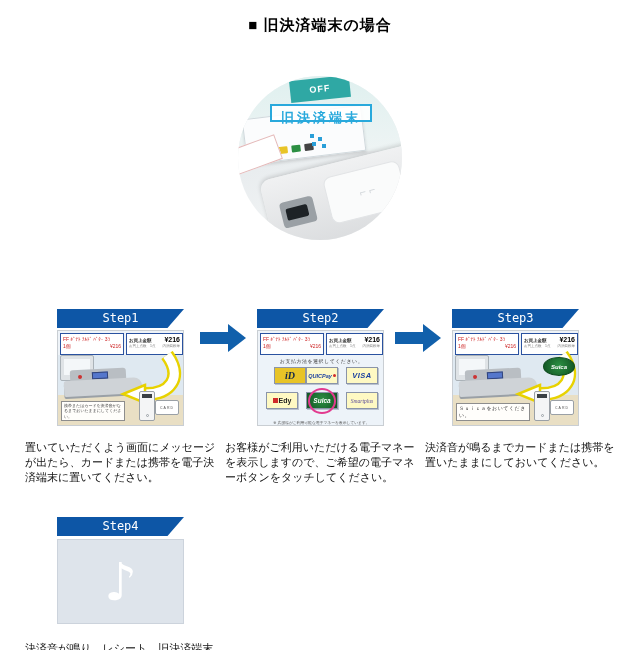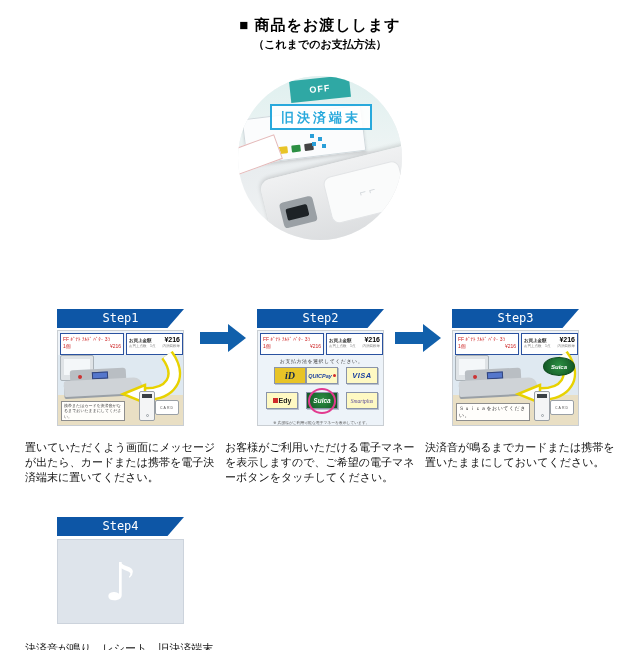--- a/index.html
+++ b/index.html
@@ -31,21 +31,21 @@
            transform:rotate(-14deg); box-shadow:0 -2px 4px rgba(0,0,0,.15); }
   .photo .pad { position:absolute; top:12px; left:62px; width:78px; height:48px;
            background:#fafbfb; border:1px solid #e2e4e6; border-radius:8px; }
   .photo .pad-mark { position:absolute; top:16px; left:32px; color:#cfd4d8; font-size:11px; }
   .photo .slot { position:absolute; top:26px; left:14px; width:34px; height:26px;
            background:#9aa0a5; border-radius:4px; }
   .photo .slot-in { position:absolute; top:7px; left:5px; width:22px; height:12px;
            background:#1d2226; border-radius:2px; }
   .photo .paper { position:absolute; top:66px; left:-8px; width:50px; height:26px;
            background:#fff; border:1px solid #e4b9b9; transform:rotate(-20deg); }
-  .photo .label-box { position:absolute; top:28px; left:32px; width:102px; height:26px;
+  .photo .label-box { position:absolute; top:28px; left:32px; width:102px; height:18px;
            background:rgba(255,255,255,.88); border:2px solid #29a9dc; color:#29a9dc;
            font-size:13px; font-weight:bold; text-align:center; line-height:23px;
            letter-spacing:3px; }
   .photo .dots { position:absolute; top:58px; left:70px; width:30px; height:16px; }
   .photo .dot { position:absolute; width:4px; height:4px; background:#2a9fd8; }
 
   
   .step-card { position:absolute; width:127px; }
   .step-head { height:19px; background:#0d56a6; color:#fff; text-align:center;
            font-family:"DejaVu Sans Mono","Liberation Mono",monospace; font-size:12px;
@@ -133,22 +133,21 @@
   
   .music-box { margin-top:3px; width:127px; height:85px; background:#dee4eb;
            border:1px solid #ccd3dc; display:flex; align-items:center; justify-content:center; }
   .music-note { color:#fff; font-size:52px; font-family:"DejaVu Sans",sans-serif; line-height:1; }
 </style>
 </head>
 <body>
 
 <div class="page">
 
-  <div class="title">■ 商品をお渡しします</div>
-  <div class="subtitle">（これまでのお支払方法）</div>
+  <div class="title">■ 旧決済端末の場合</div>
 
   <div class="photo">
     <div class="wall"></div>
     <div class="off-sign">OFF</div>
     <div class="pos-screen">
       <div class="pos-row">
         <span class="chip" style="background:#d02a2a"></span>
         <span class="chip" style="background:#1a3fa0"></span>
         <span class="chip" style="background:#e8c427"></span>
         <span class="chip" style="background:#2c8f43"></span>

